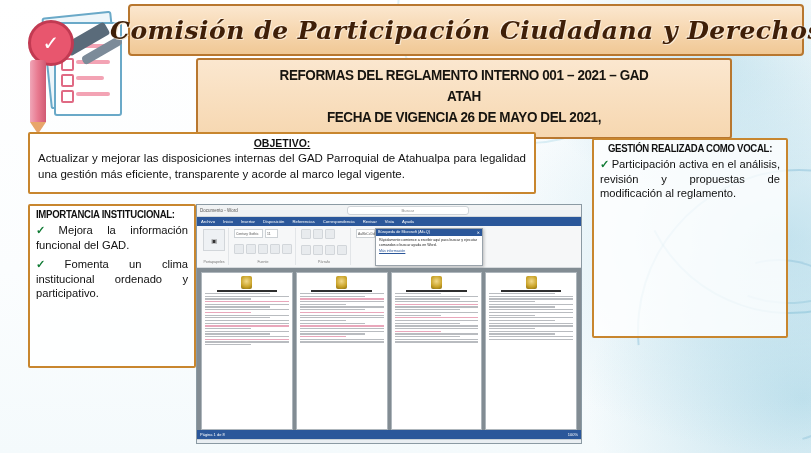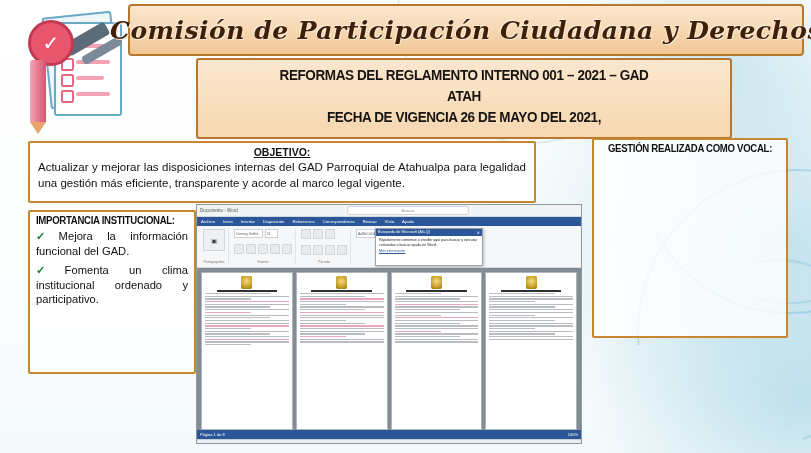--- a/index.html
+++ b/index.html
@@ -169,21 +169,21 @@
     color: #17140f;
     line-height: 1.55;
     letter-spacing: -0.4px;
     transform: scaleY(1.12);
   }
 
   
   .objective-box {
     position: absolute;
     left: 28px;
-    top: 141px;
+    top: 132px;
     width: 508px;
     height: 62px;
     background: #ffffff;
     border: 2px solid #c8862e;
     border-radius: 2px;
     box-sizing: border-box;
     padding: 3px 8px;
   }
   .objective-box .ob-title {
     text-align: center;
@@ -228,21 +228,21 @@
     color: #111;
     line-height: 1.3;
     text-align: justify;
   }
   .chk { color: #0f7a33; font-weight: bold; margin-right: 2px; }
 
   
   .importancia-box {
     position: absolute;
     left: 28px;
-    top: 210px;
+    top: 204px;
     width: 168px;
     height: 164px;
     background: rgba(255,255,255,0.85);
     border: 2px solid #c8862e;
     border-radius: 2px;
     box-sizing: border-box;
     padding: 3px 6px;
   }
   .importancia-box .i-title {
     font-weight: bold;
@@ -495,20 +495,21 @@
   </div>
 
   <div class="importancia-box">
     <div class="i-title">IMPORTANCIA INSTITUCIONAL:</div>
     <p><span class="chk">✓</span><span>Mejora la información funcional del GAD.</span></p>
     <p><span class="chk">✓</span><span>Fomenta un clima institucional ordenado y participativo.</span></p>
   </div>
 
   <div class="gestion-box">
     <div class="g-title">GESTIÓN REALIZADA COMO VOCAL:</div>
+    <p><span class="chk">✓</span><span>Participación activa en el análisis, revisión y propuestas de modificación al reglamento.</span></p>
   </div>
 
 
   <div class="screenshot">
     <div class="sc-titlebar">
       <div class="t-left">Documento - Word</div>
       <div class="t-mid">Buscar</div>
     </div>
 
     <div class="sc-ribbon-tabs">

